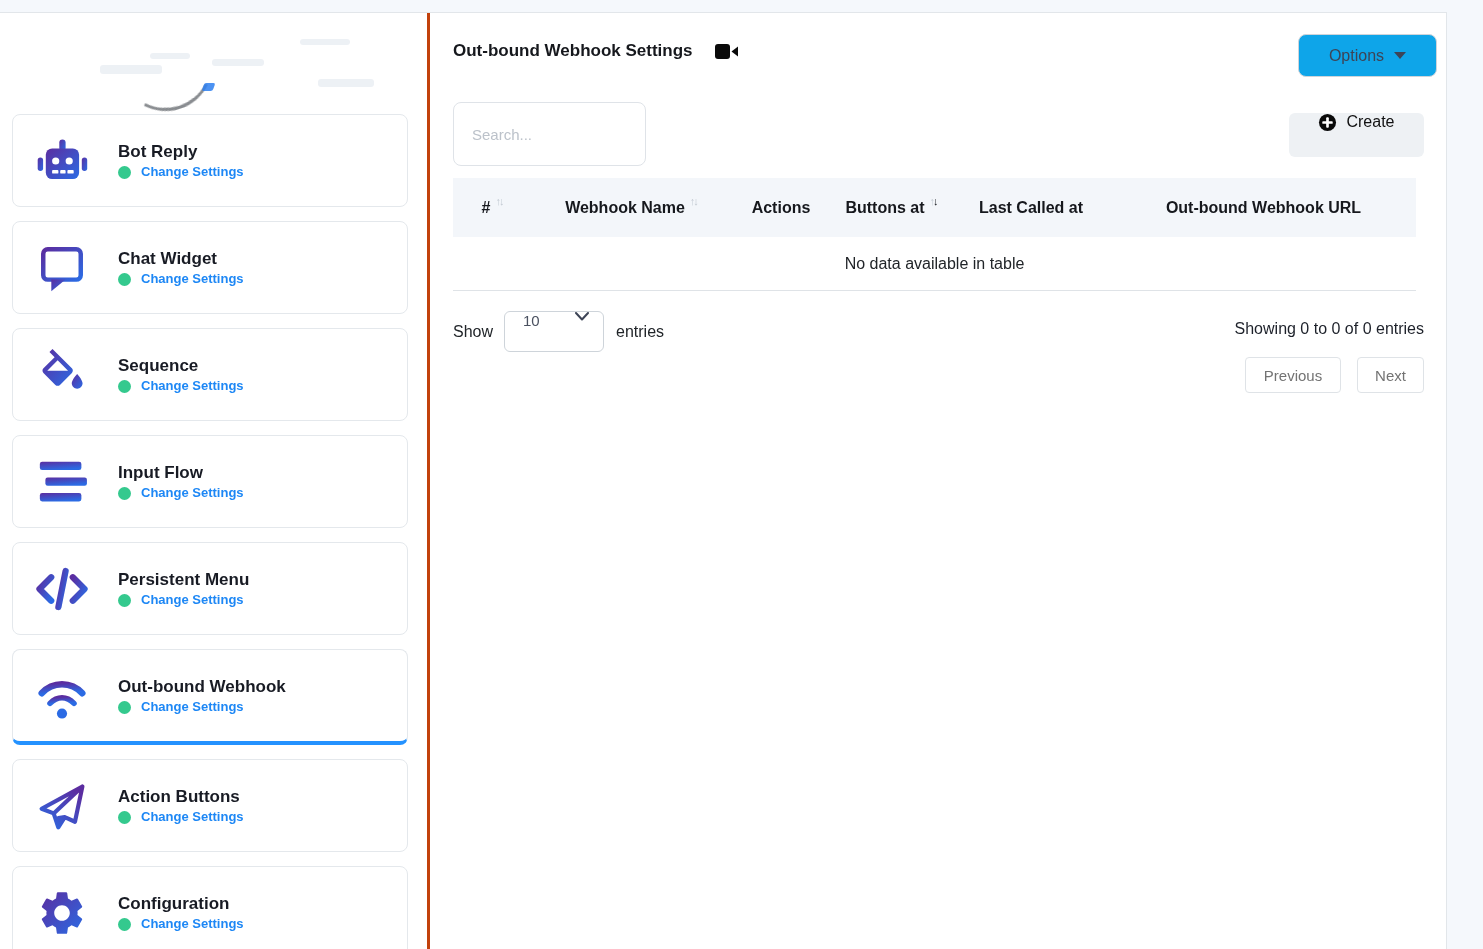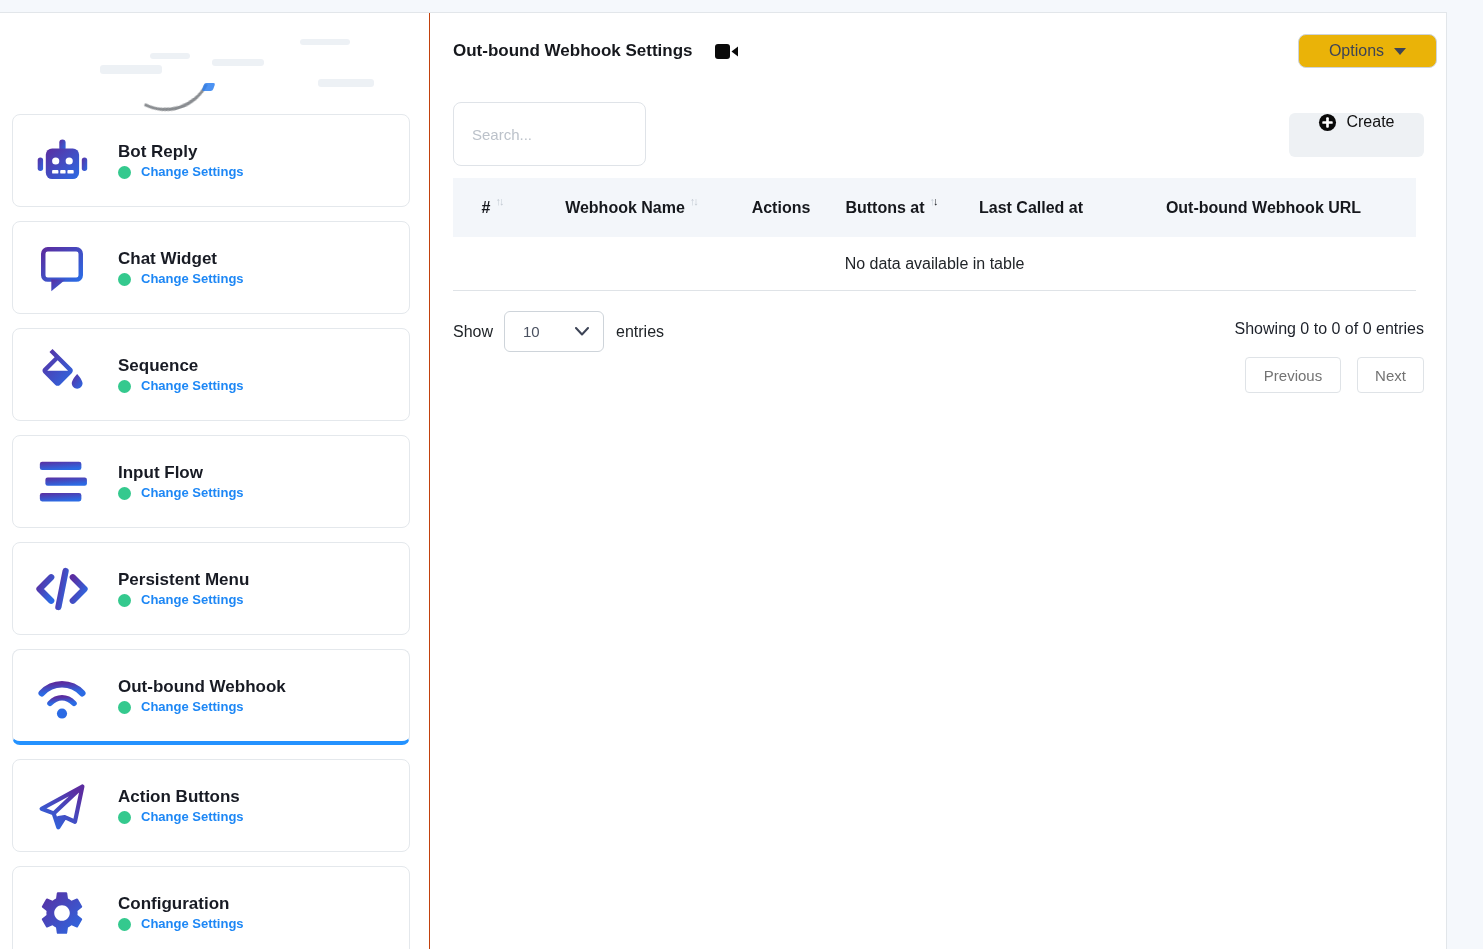--- a/index.html
+++ b/index.html
@@ -3,21 +3,21 @@
 <meta charset="utf-8">
 <style>
   * { margin:0; padding:0; box-sizing:border-box; }
   html,body { width:1483px; height:949px; overflow:hidden;
     font-family:"Liberation Sans", sans-serif; background:#f5f8fc; color:#1c1e26; }
   .app { position:absolute; top:12px; left:0; width:1447px; height:937px;
     background:#fff; border-top:1px solid #e2e6ea; border-right:1px solid #e2e6ea; }
 
   
   .sidebar { position:absolute; left:0; top:0; width:430px; height:100%;
-    border-right:1px solid #c2410c; background:#fff; overflow:hidden; }
+    border-right:3px solid #c2410c; background:#fff; overflow:hidden; }
   .logo-area { position:relative; height:101px; }
   .logo-arc { position:absolute; left:118px; top:3px; width:95px; height:95px;
     border-radius:50%; border:3px solid transparent; border-bottom-color:#3c4148;
     transform:rotate(-18deg); opacity:.6; filter:blur(.6px); }
   .smudge { position:absolute; background:#e9edf2; border-radius:3px; opacity:.8; }
   .logo-blue { position:absolute; left:203px; top:70px; width:11px; height:8px;
     background:#2d7ff0; opacity:.85; transform:skewX(-20deg); border-radius:2px; }
   .card { margin:0 19px 14px 12px; height:93px; background:#fff;
     border:1px solid #e4e8ec; border-radius:8px; display:flex; align-items:center;
     padding-left:22px; cursor:pointer; }
@@ -27,22 +27,22 @@
   .card .txt .title { font-size:17px; font-weight:600; color:#181b24; }
   .card .txt .row2 { display:flex; align-items:flex-end; margin-top:2px; }
   .dot { width:13px; height:13px; border-radius:50%; background:#34c98e; margin-right:10px; }
   .cs-link { font-size:13px; font-weight:700; color:#1d87f5; text-decoration:none; }
 
   
   .main { position:absolute; left:431px; top:0; right:0; bottom:0; }
   .page-title-row { position:absolute; top:28px; left:22px; display:flex; align-items:center;justify-content:flex-end; }
   .page-title { font-size:17px; font-weight:700; color:#16181d; }
   .video-icon { margin-left:22px; display:inline-flex; }
-  .options-btn { position:absolute; top:21px; right:9px; width:139px; height:34px;
-    background:#eab308; border:1px solid #ced4da; border-radius:8px; font-size:16px;
+  .options-btn { position:absolute; top:21px; right:9px; width:139px; height:43px;
+    background:#0ea5e9; border:1px solid #ced4da; border-radius:8px; font-size:16px;
     color:#3d4456; display:flex; align-items:center; justify-content:center; cursor:pointer; }
   .caret-down { width:0; height:0; border-left:6px solid transparent;
     border-right:6px solid transparent; border-top:7px solid #3d4456; margin-left:10px; }
   .search-input { position:absolute; top:89px; left:22px; width:193px; height:64px;
     border:1px solid #dfe3e8; border-radius:8px; padding:0 18px; font-size:15px;
     color:#a16207; outline:none; font-family:"Liberation Sans", sans-serif; }
   .search-input::placeholder { color:#bcc2ca; }
   .create-btn { position:absolute; top:100px; right:22px; width:135px; height:44px;
     background:#eef1f4; border:none; border-radius:6px; font-size:16px; color:#111;
     display:flex; justify-content:center; cursor:pointer;
@@ -57,21 +57,21 @@
   .c4{width:160px;} .c5{width:305px;}
   .sort { display:inline-flex; margin-left:5px; position:relative; top:-7px;
     font-size:11px; font-weight:400; letter-spacing:-2px; color:#c3cad2; }
   .sort .dn.on { color:#16181d; }
   .tbl-empty { height:54px; line-height:54px; text-align:center; font-size:16px;
     color:#212529; border-bottom:1px solid #dfe3e7; }
 
   .show-row { position:absolute; left:22px; top:298px; height:41px;
     display:flex; align-items:center; font-size:16px; color:#212529; }
   .page-size { width:100px; height:41px; border:1px solid #ced4da; border-radius:6px;
-    margin:0 12px 0 11px; display:flex; align-items:center; padding:0 14px 0 18px;
+    margin:0 12px 0 11px; display:flex; padding:0 14px 0 18px;
     font-size:15px; color:#4a5160; cursor:pointer; justify-content:space-between; }
   .summary { position:absolute; top:307px; right:22px; font-size:16px; color:#1d212a; }
   .pager { position:absolute; top:344px; right:22px; display:flex; }
   .pg-btn { height:36px; background:#fff; border:1px solid #dfe3e7; border-radius:4px;
     color:#737373; font-size:15px; display:flex; align-items:center; justify-content:center;
     cursor:default; font-family:"Liberation Sans", sans-serif; }
   .pg-prev { width:96px; margin-right:16px; } .pg-next { width:67px; }
 </style>
 </head>
 <body>

